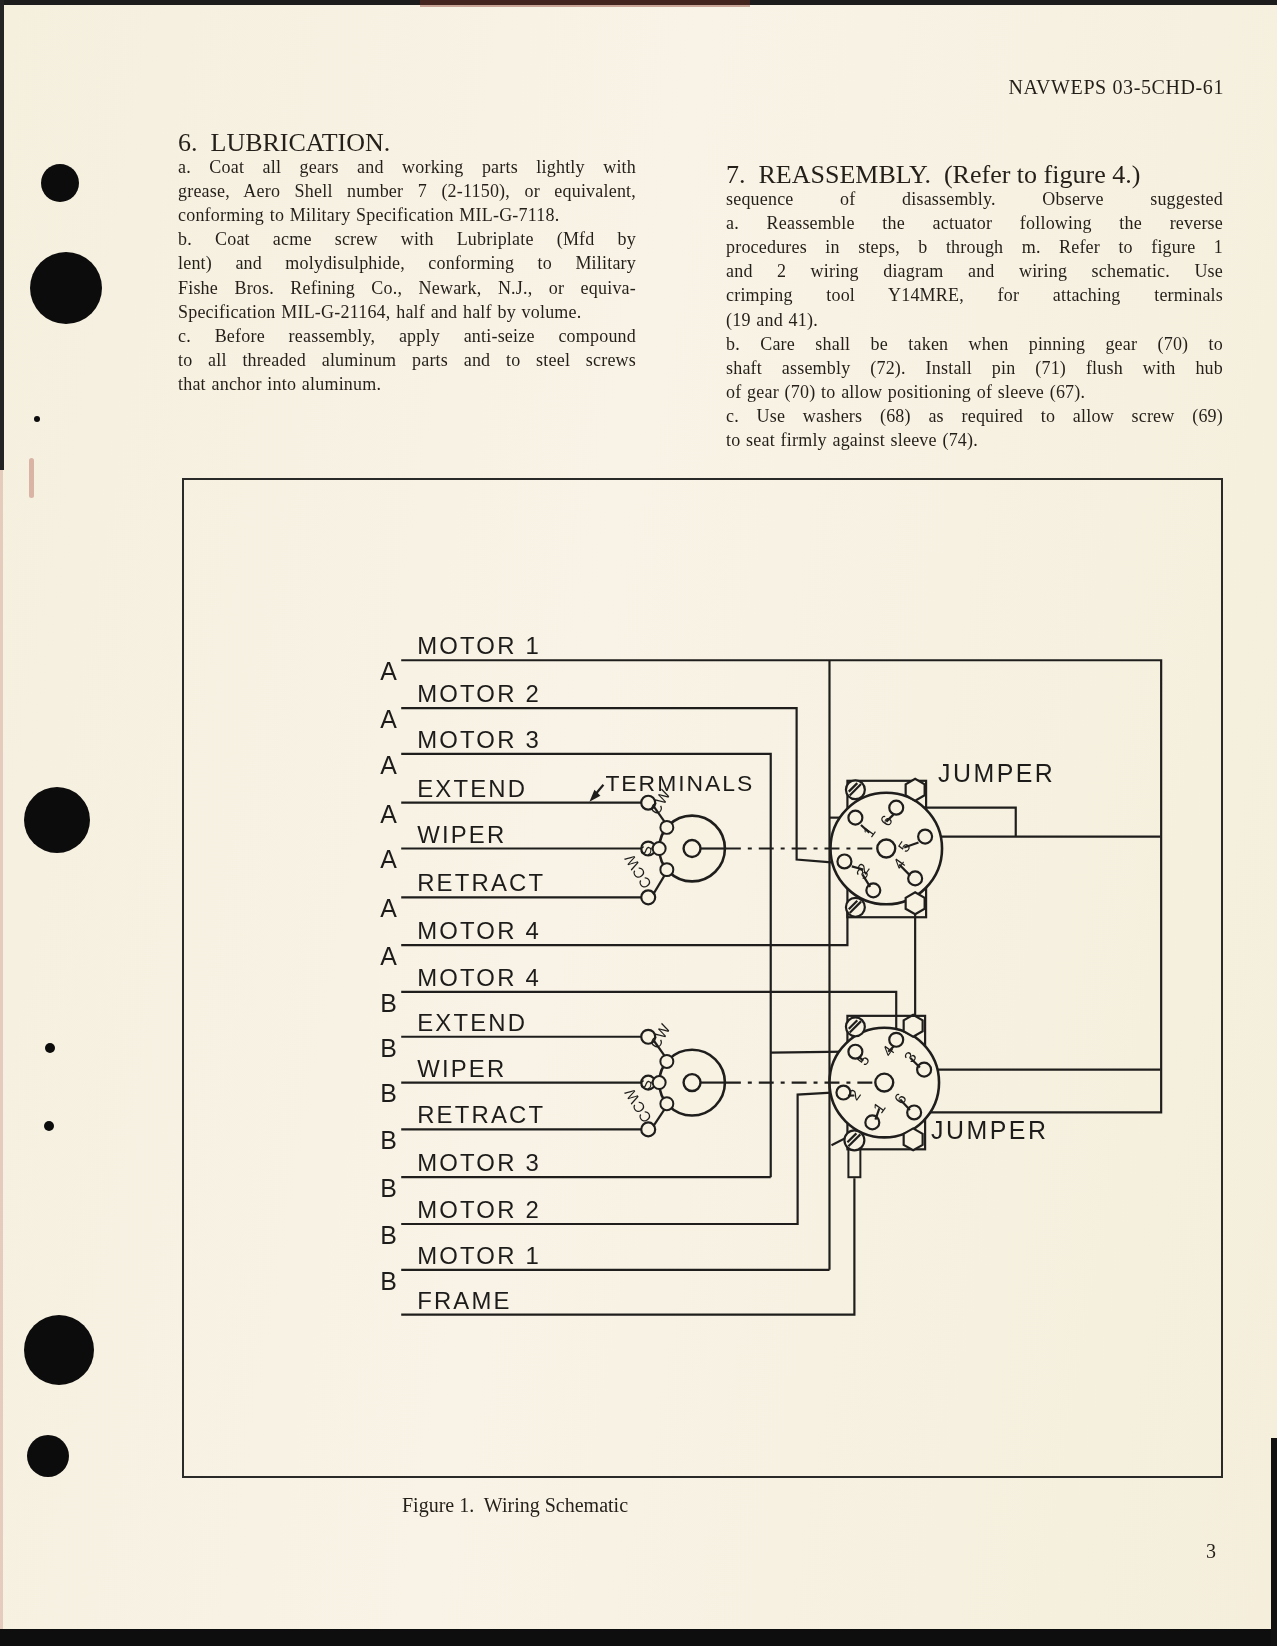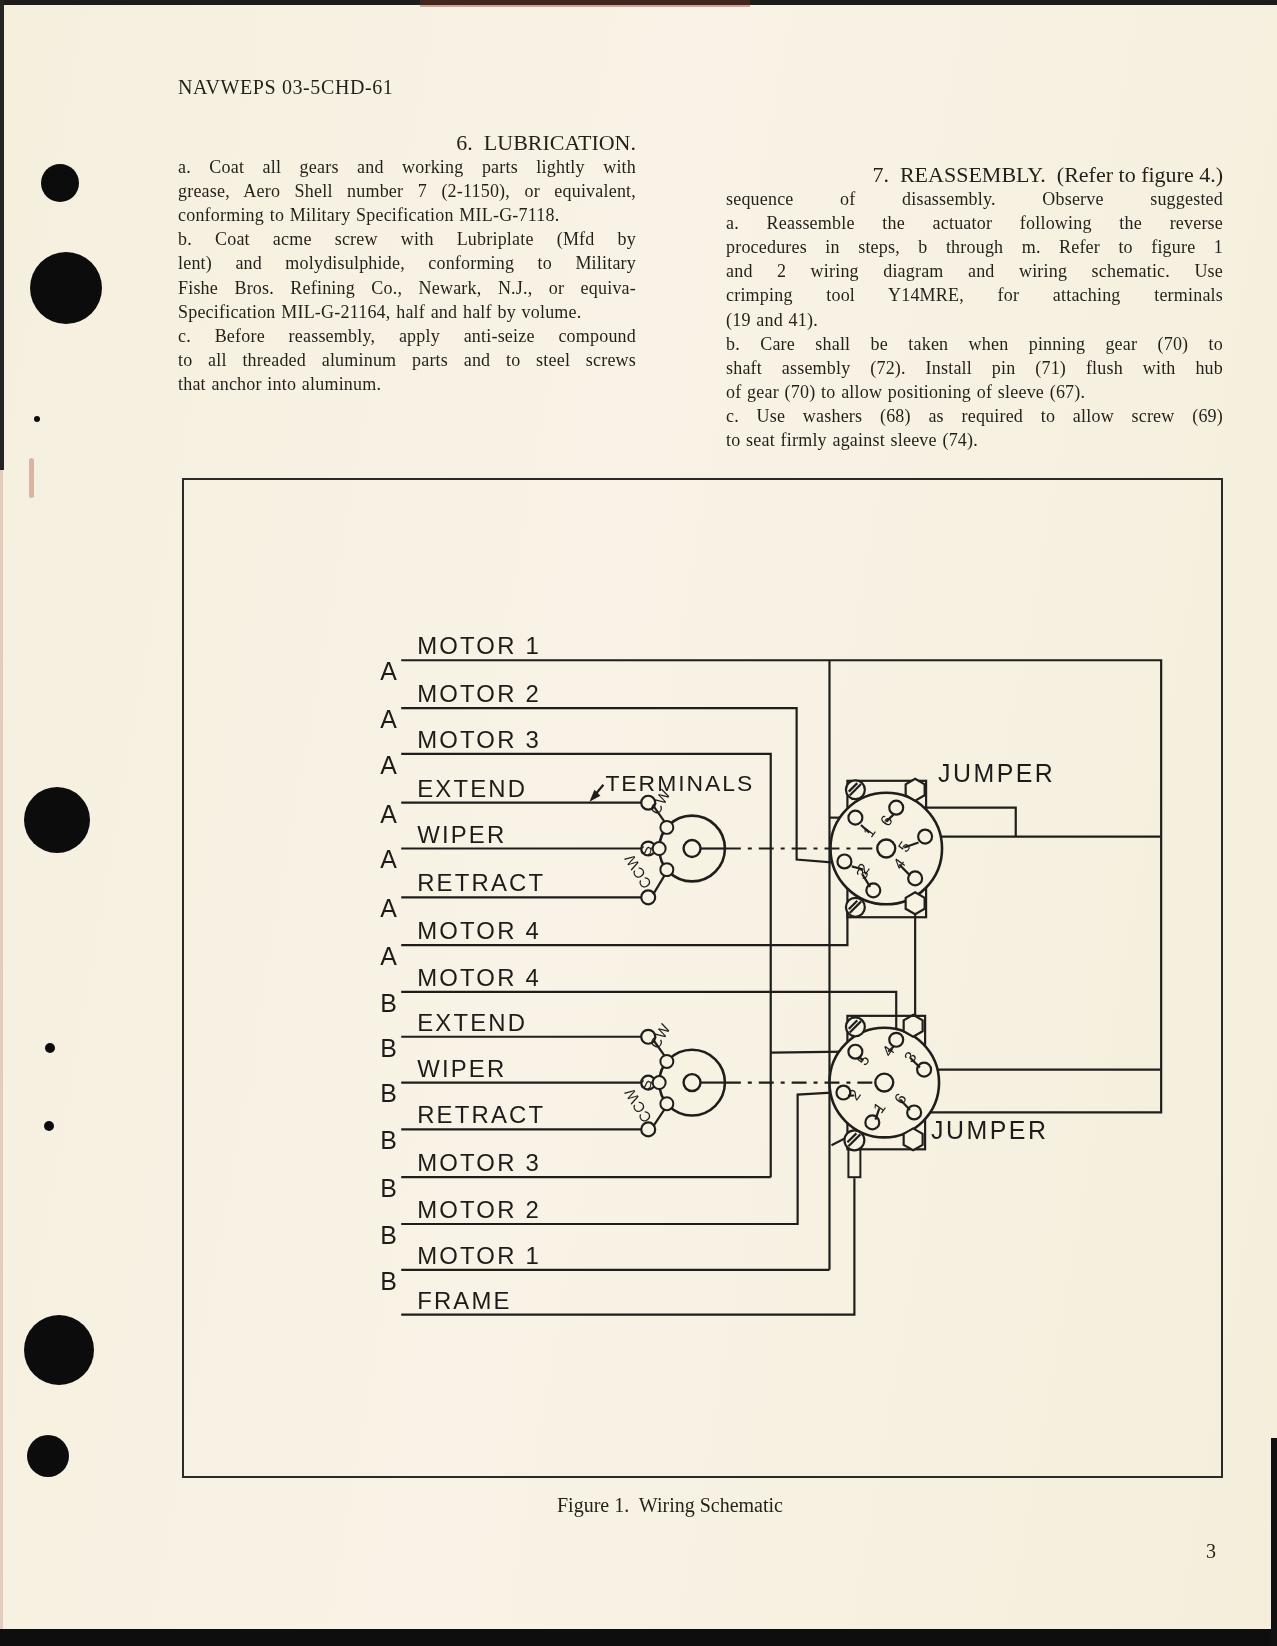--- a/index.html
+++ b/index.html
@@ -9,30 +9,30 @@
   
   .edge-top{position:absolute;left:0;top:0;width:100%;height:5px;background:#1c1c1c;}
   .edge-top-smear{position:absolute;left:420px;top:0;width:330px;height:7px;background:rgba(130,50,35,0.40);}
   .edge-left{position:absolute;left:0;top:0;width:4px;height:470px;background:#242424;}
   .edge-left-low{position:absolute;left:0;top:470px;width:3px;height:1176px;background:rgba(190,120,105,0.30);}
   .edge-bottom{position:absolute;left:0;bottom:0;width:100%;height:17px;background:#0e0e0e;}
   .edge-right{position:absolute;right:0;top:1438px;width:6px;height:208px;background:#111;}
   .hole{position:absolute;background:#0c0c0c;border-radius:50%;}
   .red-streak{position:absolute;left:29px;top:458px;width:5px;height:40px;background:rgba(165,70,55,0.35);border-radius:3px;}
   
-  .doc-header{position:absolute;left:178px;top:76px;width:1046px;text-align:left;
+  .doc-header{position:absolute;left:178px;top:76px;width:1046px;text-align:right;
               font-size:20px;letter-spacing:0.6px;}
-  .figure-caption{position:absolute;left:370px;top:1494px;width:600px;text-align:center;
+  .figure-caption{position:absolute;left:402px;top:1494px;width:600px;text-align:left;
                   font-size:20px;white-space:pre;}
   .page-number{position:absolute;left:1206px;top:1540px;font-size:20px;}
   
   .col{position:absolute;top:131px;}
   .col-left{left:178px;width:458px;}
   .col-right{left:726px;width:497px;margin-top:32px;}
-  .t-heading{font-size:22px;line-height:24.1px;white-space:pre-wrap;text-align:right;}
+  .t-heading{font-size:26px;line-height:24.1px;white-space:pre-wrap;}
   .para{margin:0;}
   .line{font-size:18px;line-height:24.1px;text-align:justify;text-align-last:justify;
         word-spacing:1px;letter-spacing:0.2px;}
   .line.last{text-align-last:left;}
   
   .figure-box{position:absolute;left:182px;top:478px;width:1041px;height:1000px;
               border:2px solid #2a2a28;box-sizing:border-box;}
   .figure-box svg{display:block;width:100%;height:100%;}
   svg text{font-family:"Liberation Sans",sans-serif;fill:#1d1c1a;}
   .rowlabel{font-size:24px;letter-spacing:2.2px;}

